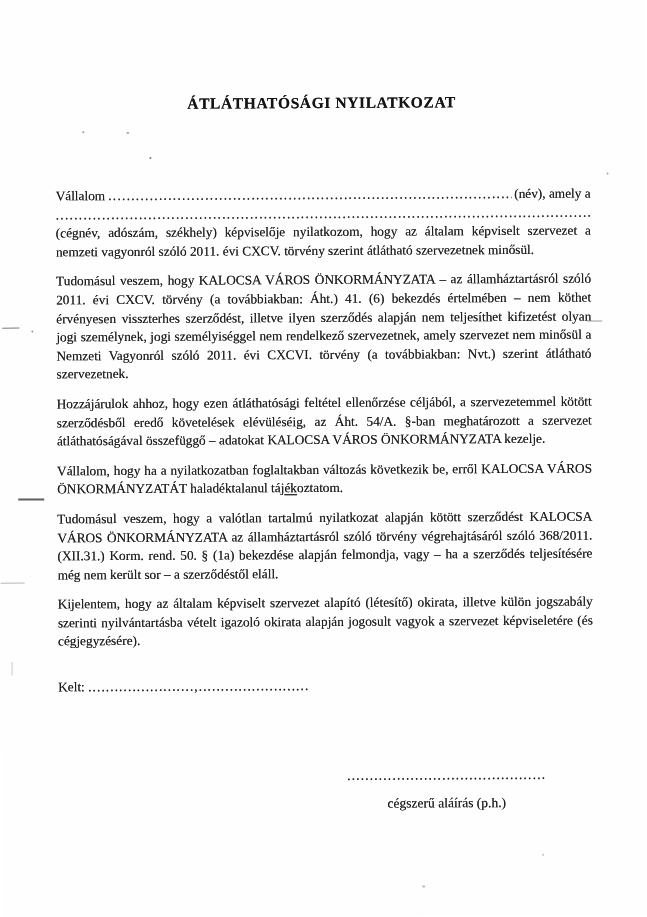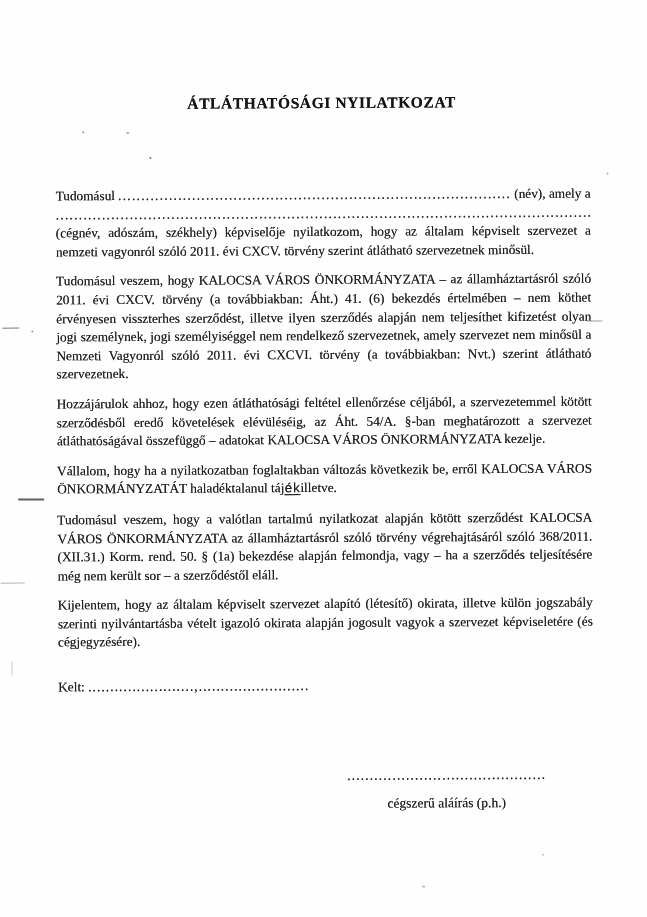--- a/index.html
+++ b/index.html
@@ -70,21 +70,20 @@
   .suffix {
     white-space: nowrap;
   }
   .intro-body {
     text-align: justify;
     margin-bottom: 11px;
   }
   .underlined {
     text-decoration: underline;
     text-underline-offset: 2px;
-    font-family: Liberation Mono, monospace;
   }
   .kelt-line {
     position: absolute;
     top: 678px;
     left: 57px;
     width: 535px;
     font-size: 13.3px;
     text-shadow: 0 0 0.4px #555;
     white-space: nowrap;
   }
@@ -132,33 +131,33 @@
 <body>
 
 <div class="sheet">
 
   <h1 class="page-title">ÁTLÁTHATÓSÁGI NYILATKOZAT</h1>
 
   <div class="content">
 
     <div>
       <div class="line-flex">
-        <span>Tudomásul</span>
+        <span>Vállalom</span>
         <span class="dotfill">........................................................................................................................................................</span>
         <span class="suffix">(név), amely a</span>
       </div>
       <div class="dotline">........................................................................................................................................................</div>
       <div class="intro-body">(cégnév, adószám, székhely) képviselője nyilatkozom, hogy az általam képviselt szervezet a nemzeti vagyonról szóló 2011. évi CXCV. törvény szerint átlátható szervezetnek minősül.</div>
     </div>
 
     <p class="para">Tudomásul veszem, hogy KALOCSA VÁROS ÖNKORMÁNYZATA – az államháztartásról szóló 2011. évi CXCV. törvény (a továbbiakban: Áht.) 41.  (6) bekezdés értelmében – nem köthet érvényesen visszterhes szerződést, illetve ilyen szerződés alapján nem teljesíthet kifizetést olyan jogi személynek, jogi személyiséggel nem rendelkező szervezetnek, amely szervezet nem minősül a Nemzeti Vagyonról szóló 2011. évi CXCVI. törvény (a továbbiakban: Nvt.) szerint átlátható szervezetnek.</p>
 
     <p class="para">Hozzájárulok ahhoz, hogy ezen átláthatósági feltétel ellenőrzése céljából, a szervezetemmel kötött szerződésből eredő követelések elévüléséig, az Áht. 54/A. §-ban meghatározott a szervezet átláthatóságával összefüggő – adatokat KALOCSA VÁROS ÖNKORMÁNYZATA kezelje.</p>
 
-    <p class="para"><span>Vállalom, hogy ha a nyilatkozatban foglaltakban változás következik be, erről KALOCSA VÁROS ÖNKORMÁNYZATÁT haladéktalanul táj</span><span class="underlined">ék</span><span>illetve.</span></p>
+    <p class="para"><span>Vállalom, hogy ha a nyilatkozatban foglaltakban változás következik be, erről KALOCSA VÁROS ÖNKORMÁNYZATÁT haladéktalanul táj</span><span class="underlined">ék</span><span>oztatom.</span></p>
 
     <p class="para">Tudomásul veszem, hogy a valótlan tartalmú nyilatkozat alapján kötött szerződést KALOCSA VÁROS ÖNKORMÁNYZATA az államháztartásról szóló törvény végrehajtásáról szóló 368/2011. (XII.31.) Korm. rend. 50. § (1a) bekezdése alapján felmondja, vagy – ha a szerződés teljesítésére még nem került sor – a szerződéstől eláll.</p>
 
     <p class="para">Kijelentem, hogy az általam képviselt szervezet alapító (létesítő) okirata, illetve külön jogszabály szerinti nyilvántartásba vételt igazoló okirata alapján jogosult vagyok a szervezet képviseletére (és cégjegyzésére).</p>
 
   </div>
 
   <div class="kelt-line">
     <span>Kelt:</span>
     <span class="kelt-dots">........................,.........................</span>

